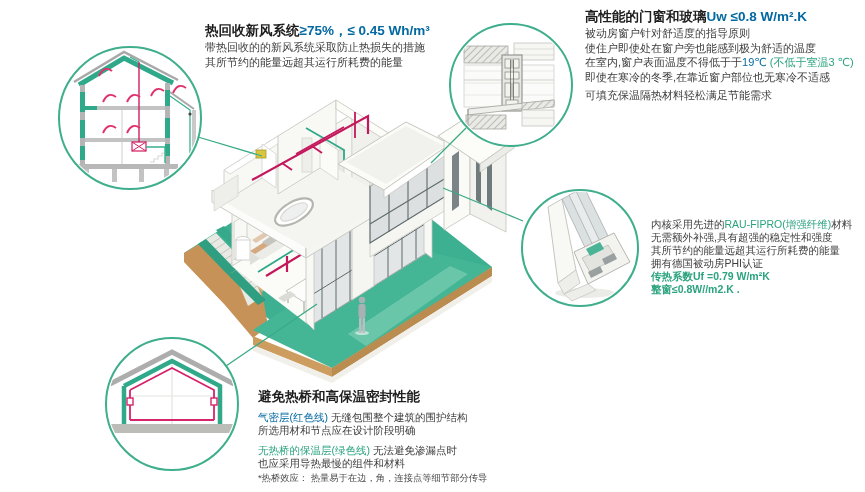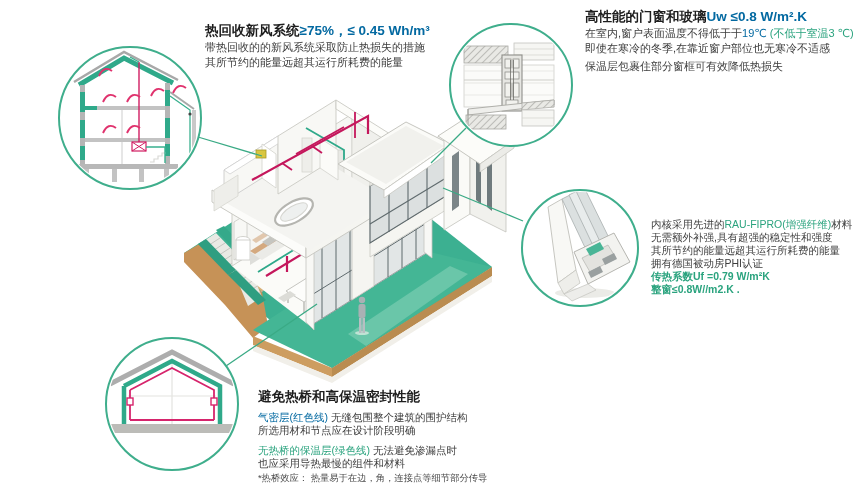--- a/index.html
+++ b/index.html
@@ -317,24 +317,26 @@
   <div class="t"><span>热回收新风系统</span><span class="red">≥75%，≤ 0.45 Wh/m³</span></div>
   <div class="body">
     <div>带热回收的的新风系统采取防止热损失的措施</div>
     <div>其所节约的能量远超其运行所耗费的能量</div>
   </div>
 </div>
 
 <div class="blk" style="left:585px;top:8px;width:278px;">
   <div class="t"><span>高性能的门窗和玻璃</span><span class="red">Uw ≤0.8 W/m².K</span></div>
   <div class="body">
+    <div>被动房窗户针对舒适度的指导原则</div>
+    <div>使住户即使处在窗户旁也能感到极为舒适的温度</div>
     <div><span>在室内,窗户表面温度不得低于于</span><span class="red">19℃</span><span class="green"> (不低于室温3 ℃)</span></div>
     <div>即使在寒冷的冬季,在靠近窗户部位也无寒冷不适感</div>
     <div class="gap4"></div>
-    <div>保温层包裹住部分窗框可有效降低热损失</div>
+    <div>可填充保温隔热材料轻松满足节能需求</div>
   </div>
 </div>
 
 <div class="blk body2" style="left:651px;top:218px;width:215px;">
   <div><span>内核采用先进的</span><span class="green">RAU-FIPRO(增强纤维)</span><span>材料</span></div>
   <div>无需额外补强,具有超强的稳定性和强度</div>
   <div>其所节约的能量远超其运行所耗费的能量</div>
   <div>拥有德国被动房PHI认证</div>
   <div class="gb">传热系数Uf =0.79 W/m²K</div>
   <div class="gb">整窗≤0.8W//m2.K .</div>

